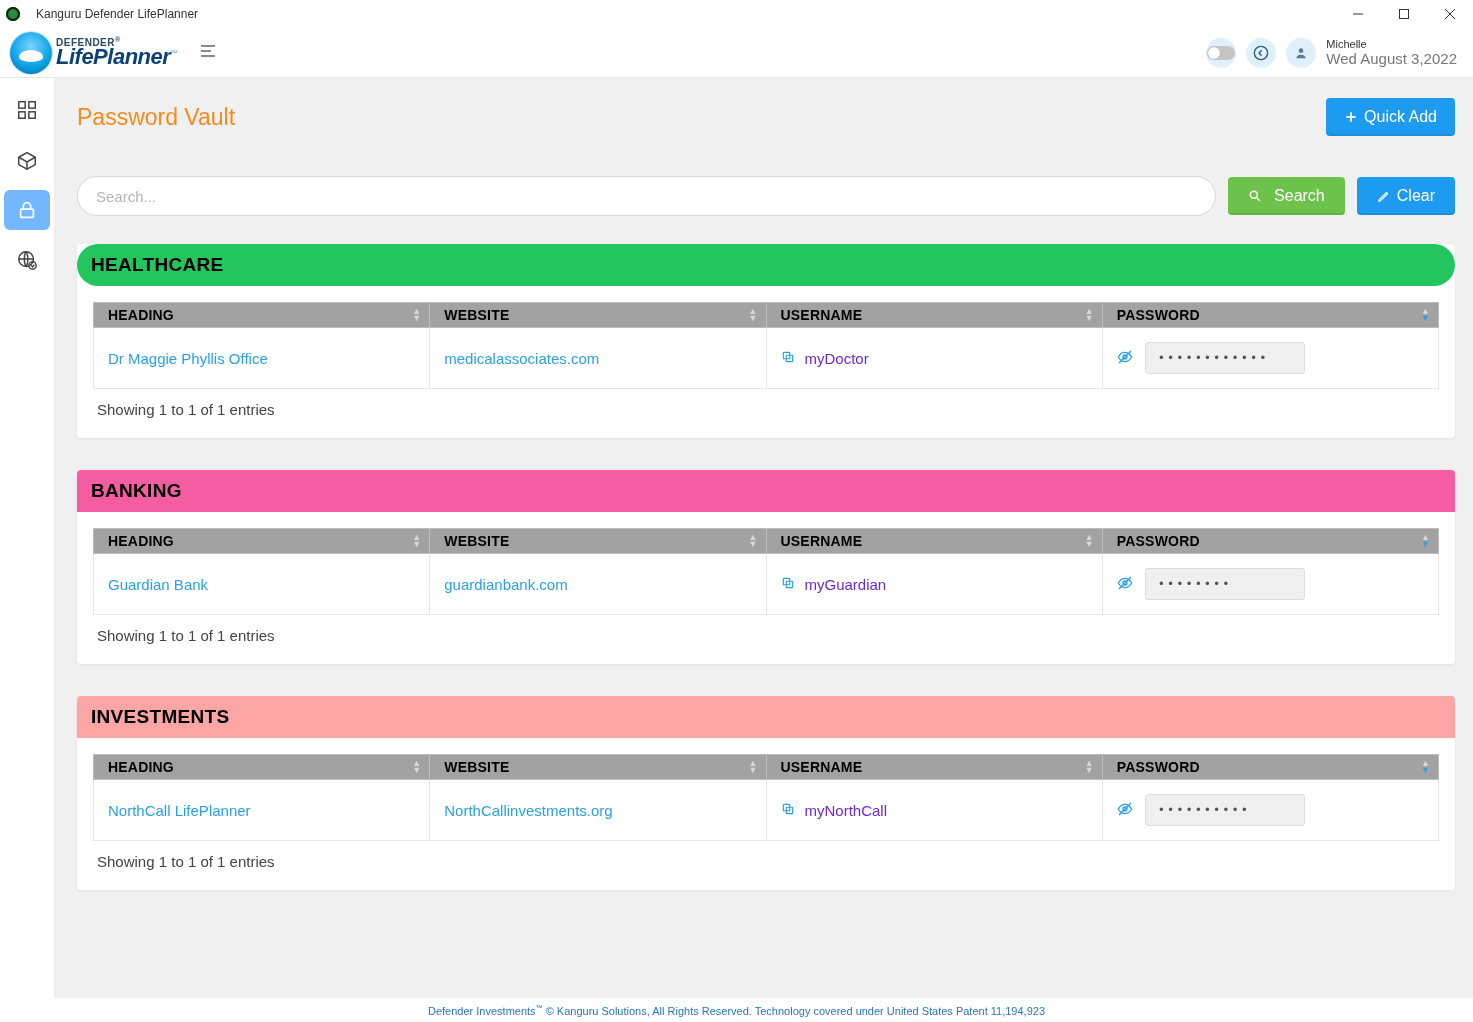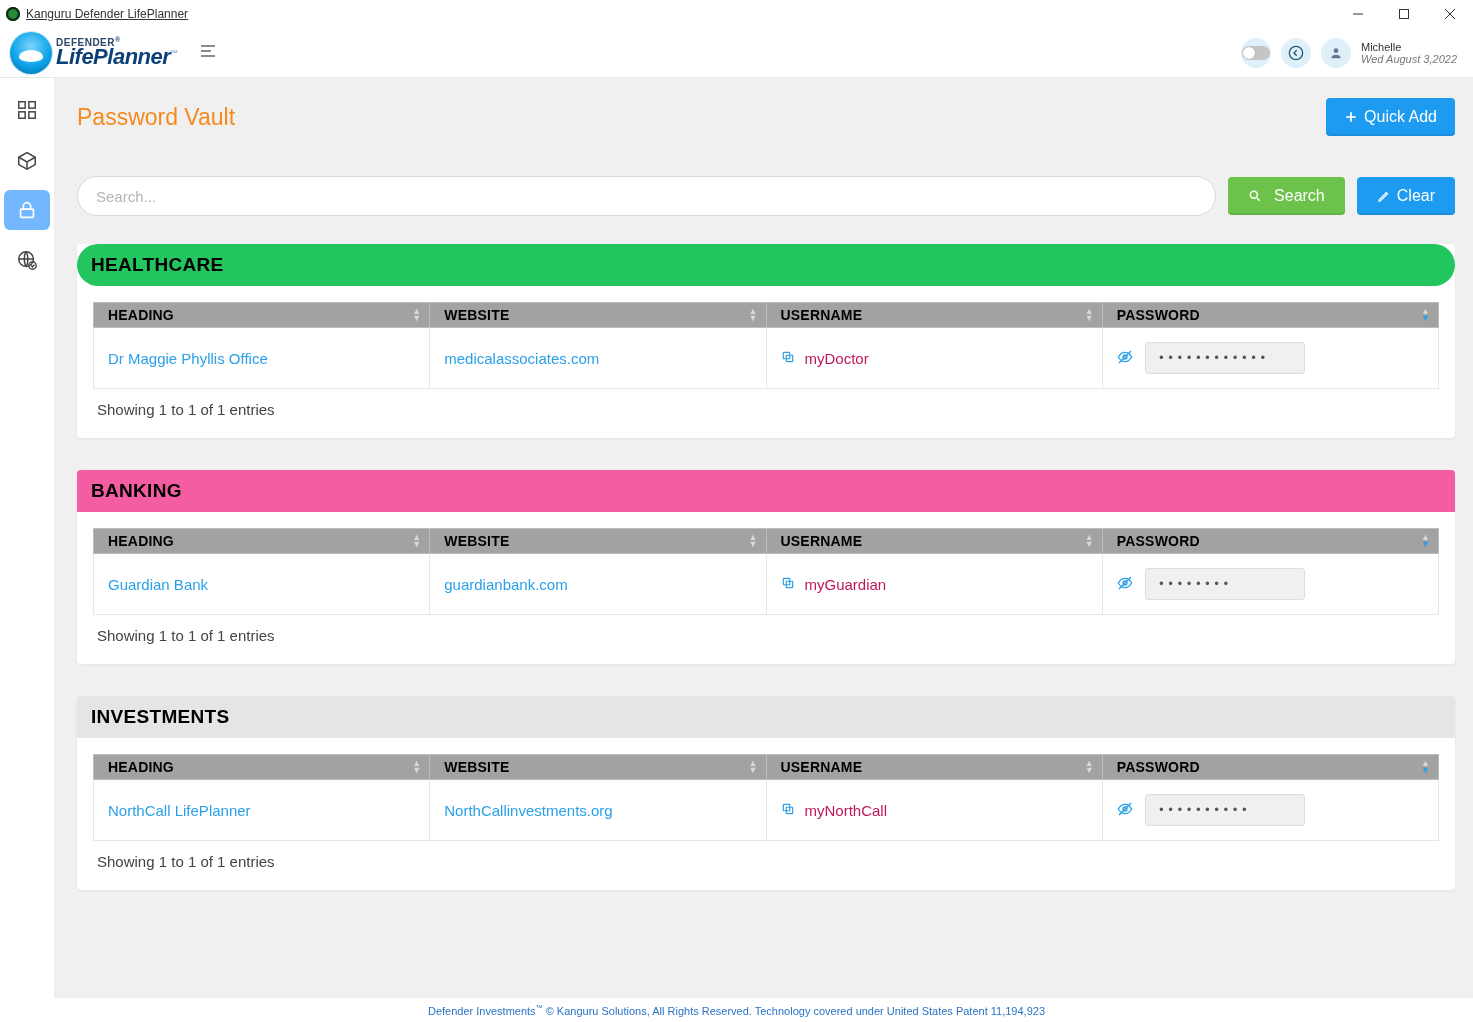--- a/index.html
+++ b/index.html
@@ -13,21 +13,21 @@
   
   .titlebar {
     display: flex;
     align-items: center;
     justify-content: space-between;
     height: 28px;
     padding: 0 0 0 6px;
     font-size: 12px;
     color: #333;
   }
-  .titlebar-left { display:flex; align-items:flex-end; gap:6px;text-decoration:underline; }
+  .titlebar-left { display:flex; align-items:flex-end; gap:16px; }
   .titlebar-left .app-icon {
     width:14px; height:14px; border-radius:50%;
     background: radial-gradient(circle at 50% 50%, #2a8b3a 35%, #0c3a14 95%);
     box-shadow: inset 0 0 0 2px #0c2a12;
   }
   .win-controls { display:flex; }
   .win-btn {
     width:46px; height:28px; display:flex; align-items:center; justify-content:center;
     color:#333; cursor:pointer;
   }
@@ -77,21 +77,21 @@
     content:""; position:absolute; width:12px; height:12px; border-radius:50%;
     background:#fff; top:1px; left:1px; box-shadow:0 0 1px rgba(0,0,0,0.3);
   }
   .user-block { display:flex; align-items:center; gap:10px; padding-right:6px; }
   .avatar-circ {
     width:30px; height:30px; border-radius:50%; background:#e0f0fa;
     display:flex; align-items:center; justify-content:center; color:#5f7896;
   }
   .user-meta { text-align:left; }
   .user-name { font-size:11px; color:#333; }
-  .user-date { font-size:11px; color:#777; font-style:italic; }
+  .user-date { font-size:15px; color:#777; }
   
   .body-wrap { display:flex; height: calc(100vh - 28px - 50px - 24px); }
   .sidebar {
     width:54px; background:#fff; padding-top:12px;
     display:flex; flex-direction:column; align-items:center; gap:10px;
   }
   .side-item {
     width:46px; height:40px; border-radius:6px;
     display:flex; align-items:center; justify-content:center;
     color:#444; cursor:pointer;
@@ -151,21 +151,21 @@
   }
   .sort-handle {
     position:absolute; right:8px; top:50%; transform:translateY(-50%);
     display:flex; flex-direction:column; gap:0; font-size:9px; line-height:7px; color:#d8d8d8;
   }
   .sort-handle.active-down .down { color:#2aa0e8; }
   .tbl tbody td {
     border:1px solid #e6e6e6; padding:14px; font-size:15px; vertical-align:middle;
   }
   .link { color:#2aa0e8; cursor:pointer; }
-  .user-cell { display:flex; align-items:center; gap:10px; color:#be185d; }
+  .user-cell { display:flex; align-items:center; gap:10px; color:#6d28d9; }
   .copy-icon { color:#2aa0e8; cursor:pointer; }
   .pw-cell { display:flex; align-items:center; gap:12px; }
   .eye-icon { color:#2aa0e8; cursor:pointer; }
   .pw-box {
     background:#f0f0f0; border:1px solid #ddd; border-radius:3px;
     padding:8px 12px; min-width:160px; font-family:monospace; letter-spacing:2px;
     font-size:12px; color:#555; flex:0 0 auto;
   }
   .entries-info { padding:12px 4px 4px; font-size:15px; color:#444; }
   
@@ -408,21 +408,21 @@
                         <div class="pw-box">••••••••</div>
                       </div>
                     </td>
                   </tr>
                 </tbody>
               </table>
               <div class="entries-info">Showing 1 to 1 of 1 entries</div>
             </div>
           </div>
           <div class="cat-section">
-            <div class="cat-header" style="background: #e5e5e5; color: rgb(0, 0, 0);">INVESTMENTS</div>
+            <div class="cat-header" style="background: #fca5a5; color: rgb(0, 0, 0);">INVESTMENTS</div>
             <div class="cat-body">
               <table class="tbl">
                 <thead>
                   <tr>
                     <th style="width: 25%;">HEADING<span class="sort-handle">
                         <span class="up">▲</span>
                         <span class="down">▼</span>
                       </span></th>
                     <th style="width: 25%;">WEBSITE<span class="sort-handle">
                         <span class="up">▲</span>

